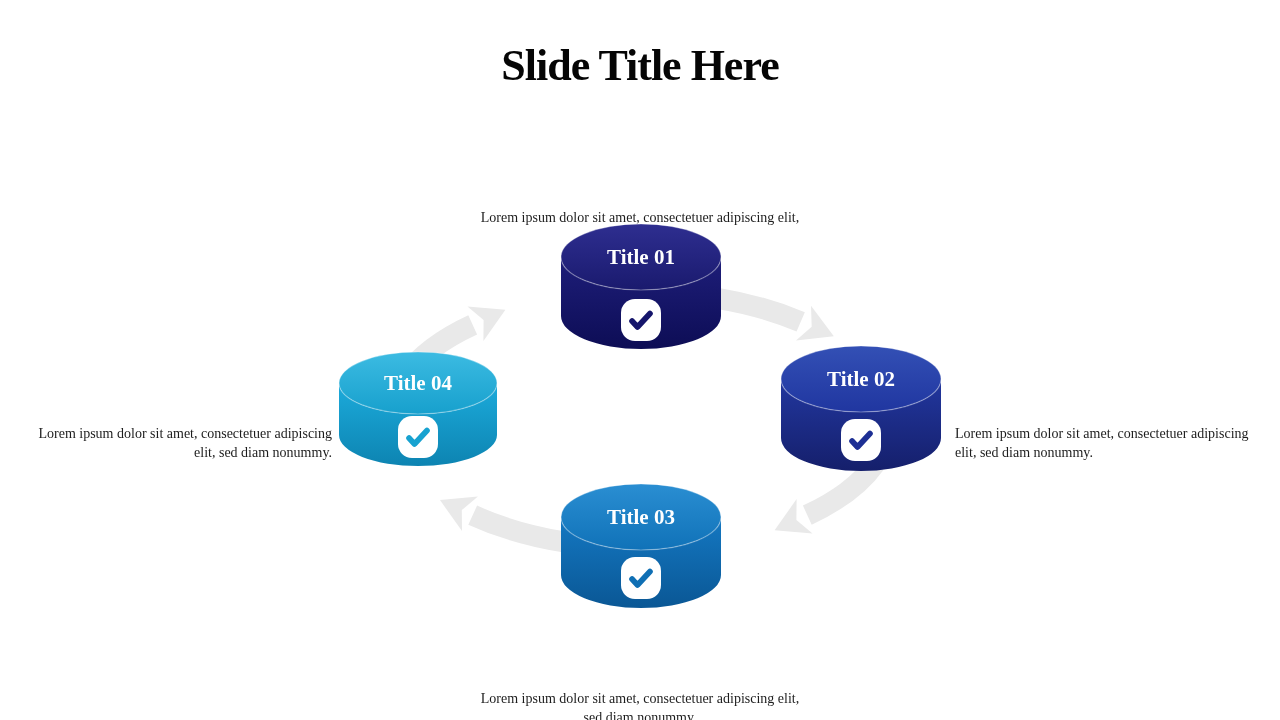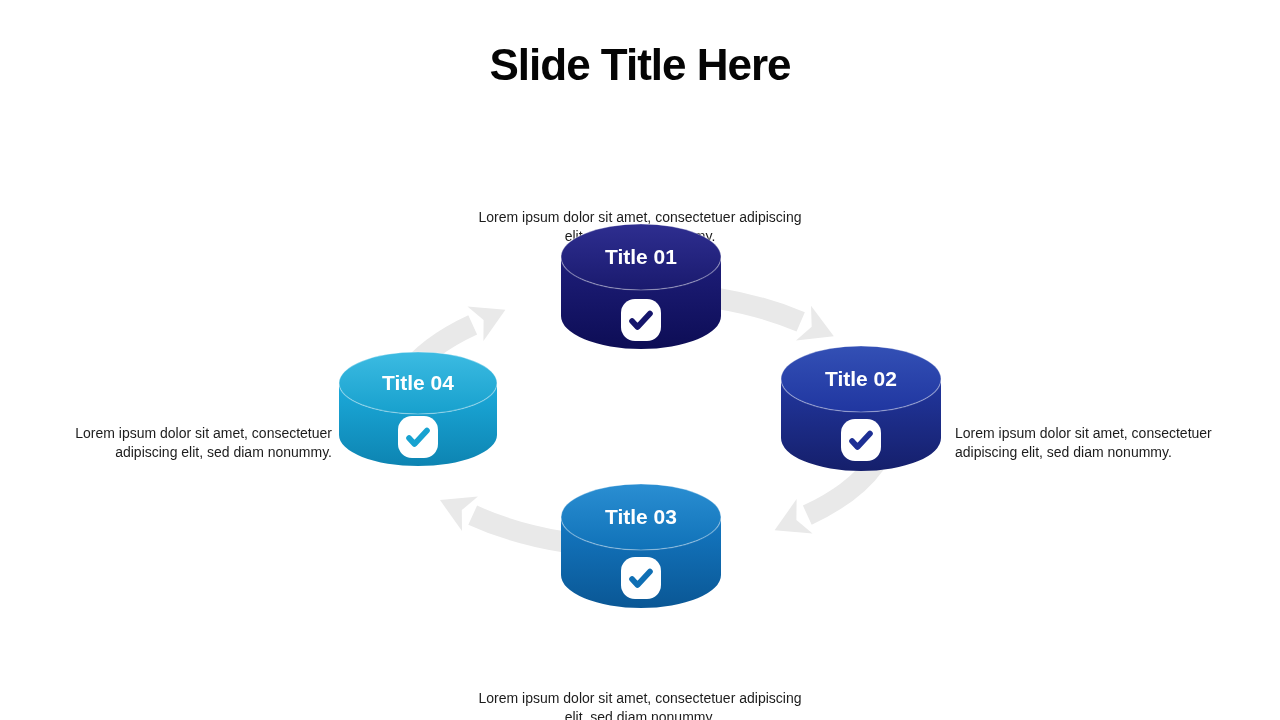--- a/index.html
+++ b/index.html
@@ -1,17 +1,17 @@
 <!DOCTYPE html>
 <html><head>
 <meta charset="utf-8">
 <style>
   html,body{margin:0;padding:0;background:#fff;}
   .slide{position:relative;width:1280px;height:720px;background:#ffffff;overflow:hidden;
-         font-family:Liberation Sans, sans-serif;}
+         font-family:Liberation Serif, serif;}
   .slide-title{position:absolute;top:40px;left:0;width:1280px;margin:0;text-align:center;
          font-size:44px;font-weight:bold;letter-spacing:-1px;color:#050505;}
   .diagram-svg{position:absolute;left:0;top:0;}
   .desc{position:absolute;font-size:14px;line-height:19px;color:#1c1c1c;margin-top:44px;}
   .desc.center{text-align:center;}
   .desc.right{text-align:right;}
   .desc.left{text-align:left;}
   .cyl-label{font-size:21px;font-weight:bold;fill:#ffffff;}
   .cyl-top{stroke:rgba(255,255,255,0.35);stroke-width:1.2;}
   .badge{fill:#ffffff;}

